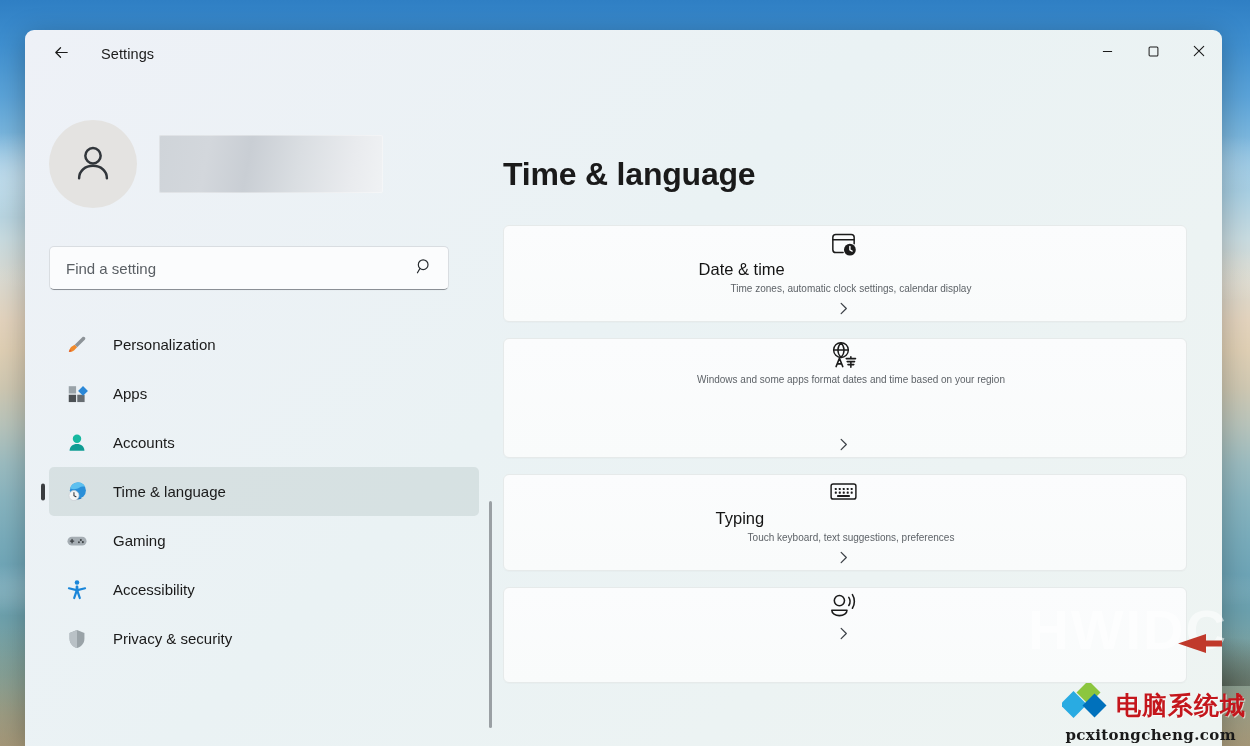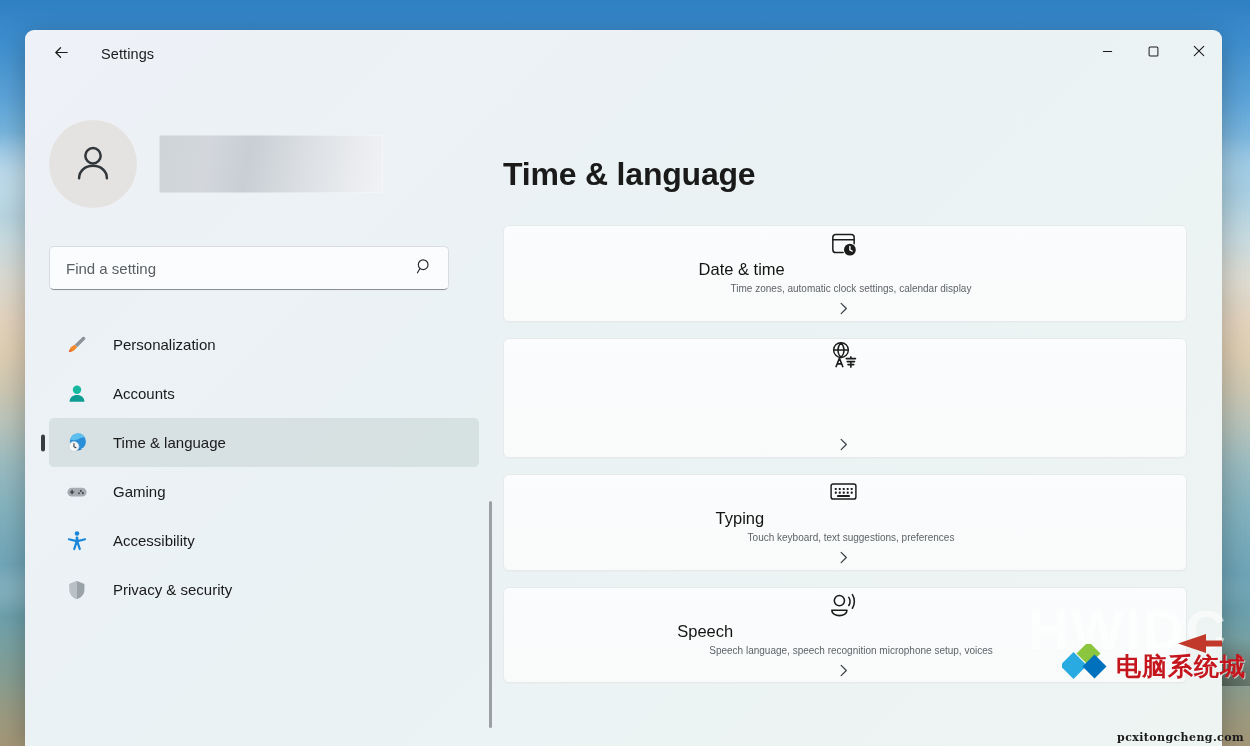--- a/index.html
+++ b/index.html
@@ -270,38 +270,37 @@
   }
   .wm-logo {
     position: absolute;
     right: 4px; bottom: 2px;
     z-index: 45;
     pointer-events: none;
     user-select: none;
     display: flex;
     flex-direction: column;
     align-items: flex-end;
-    gap: 44px;
   }
   .wm-logo-row { display: flex; align-items: center; }
   .wm-logo-text {
     font-size: 25px;
     font-weight: bold;
     color: #c4161c;
     letter-spacing: 1px;
     text-shadow: 1px 1px 0 rgba(255,255,255,.6);
     font-family: "DejaVu Sans", sans-serif;
   }
   .wm-logo-url {
-    font-size: 11px;
+    font-size: 15px;
     font-weight: bold;
     color: #1a1a1a;
     letter-spacing: .4px;
     margin-top: -1px;
-    margin-right: 2px;
+    margin-right: 10px;
     font-family: "DejaVu Serif", serif;
   }
 </style>
 </head>
 <body>
 
 <div id="desktop">
   <div class="cloud-band cb1"></div>
   <div class="cloud-band cb2"></div>
   <div class="cloud-band cb3"></div>
@@ -377,20 +376,31 @@
             <span class="nav-icon">
               <svg width="22" height="22" viewBox="0 0 24 24">
                 <path d="M20.5 3.6c.8.8.8 1.9 0 2.6l-8.3 8.3-2.7-2.7 8.3-8.3c.8-.7 1.9-.7 2.7.1z" fill="#8d9398"></path>
                 <path d="M9.4 11.8l2.7 2.7-3.1 3.2c-.9.9-2.2 1.4-3.3 1.6l-2.3.4.5-2.3c.2-1.2.7-2.4 1.6-3.3z" fill="#f08a2c"></path>
                 <path d="M4.1 16.6l-1.1 3.1 3.2-1c-.5-.9-1.2-1.6-2.1-2.1z" fill="#e25f28"></path>
               </svg>
             </span>
             <span class="nav-label">Personalization</span>
           </div>
 
+          <div class="navitem">
+            <span class="nav-icon">
+              <svg width="22" height="22" viewBox="0 0 24 24">
+                <rect x="3" y="3.5" width="8" height="8" fill="#9aa3a9"></rect>
+                <rect x="3" y="12.8" width="8" height="8" fill="#4b5054"></rect>
+                <rect x="12.3" y="12.8" width="8" height="8" fill="#676d72"></rect>
+                <rect x="15.6" y="2" width="7.6" height="7.6" transform="rotate(45 15.6 6.2)" fill="#2b88d8"></rect>
+              </svg>
+            </span>
+            <span class="nav-label">Apps</span>
+          </div>
 
           <div class="navitem">
             <span class="nav-icon">
               <svg width="22" height="22" viewBox="0 0 24 24">
                 <circle cx="12" cy="7.4" r="4.6" fill="#16b8a0"></circle>
                 <path d="M3.9 20.4c0-4.5 3.6-7.4 8.1-7.4s8.1 2.9 8.1 7.4z" fill="#0f9c93"></path>
               </svg>
             </span>
             <span class="nav-label">Accounts</span>
           </div>
@@ -472,20 +482,21 @@
         <div class="card" style="min-height:120px;">
           <span class="card-icon">
             <svg width="31" height="31" viewBox="0 0 32 32" fill="none" stroke="#1b1b1b" stroke-width="1.45" stroke-linecap="round" stroke-linejoin="round">
               <circle cx="13.4" cy="10.4" r="7.6"></circle>
               <path d="M5.8 10.4h15.2M13.4 2.8c2.1 2.2 3.2 4.9 3.2 7.6s-1.1 5.4-3.2 7.6c-2.1-2.2-3.2-4.9-3.2-7.6s1.1-5.4 3.2-7.6z"></path>
               <path d="M8.4 27.4 L11.8 18.8 L15.2 27.4 M9.5 24.6 H14.1" stroke-width="1.7"></path>
               <path d="M18.8 19.2 H28.4 M23.6 17.4 V19.2 M19.8 22.3 H27.4 M23.6 22.3 V28.2 M20.6 25.4 H26.6" stroke-width="1.6"></path>
             </svg>
           </span>
           <div class="card-text">
+            <div class="card-sub" style="max-width:510px;">Windows and some apps format dates and time based on your region</div>
           </div>
           <span class="chev">
             <svg width="15" height="15" viewBox="0 0 16 16" fill="none" stroke="#3b4046" stroke-width="1.3" stroke-linecap="round" stroke-linejoin="round">
               <path d="M5.5 2.5 L11 8 L5.5 13.5"></path>
             </svg>
           </span>
         </div>
 
         <div class="card">
           <span class="card-icon">
@@ -518,24 +529,20 @@
         </div>
 
         <div class="card">
           <span class="card-icon">
             <svg width="32" height="32" viewBox="0 0 32 32" fill="none" stroke="#1b1b1b" stroke-width="1.55" stroke-linecap="round" stroke-linejoin="round">
               <circle cx="12.4" cy="11.6" r="5.1"></circle>
               <path d="M4.8 21.2c0 3 3.4 5.4 7.6 5.4s7.6-2.4 7.6-5.4z"></path>
               <path d="M21.8 8.4c1.5 2.3 1.5 5.8 0 8.1M25.4 5.6c2.6 3.9 2.6 9.8 0 13.7"></path>
             </svg>
           </span>
-          <div class="card-text">
-            <div class="card-title">Speech</div>
-            <div class="card-sub">Speech language, speech recognition microphone setup, voices</div>
-          </div>
           <span class="chev">
             <svg width="15" height="15" viewBox="0 0 16 16" fill="none" stroke="#3b4046" stroke-width="1.3" stroke-linecap="round" stroke-linejoin="round">
               <path d="M5.5 2.5 L11 8 L5.5 13.5"></path>
             </svg>
           </span>
         </div>
 
         <div class="annot-arrow">
           <svg width="155" height="28" viewBox="0 0 155 28">
             <path d="M150 13.5 H26" stroke="#c0392b" stroke-width="6" stroke-linecap="butt"></path>

